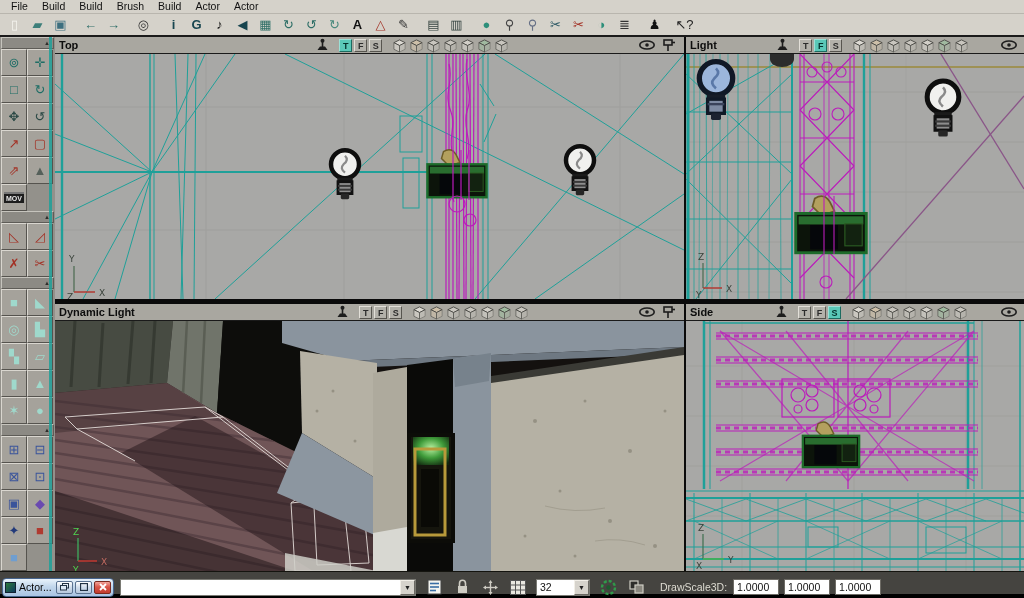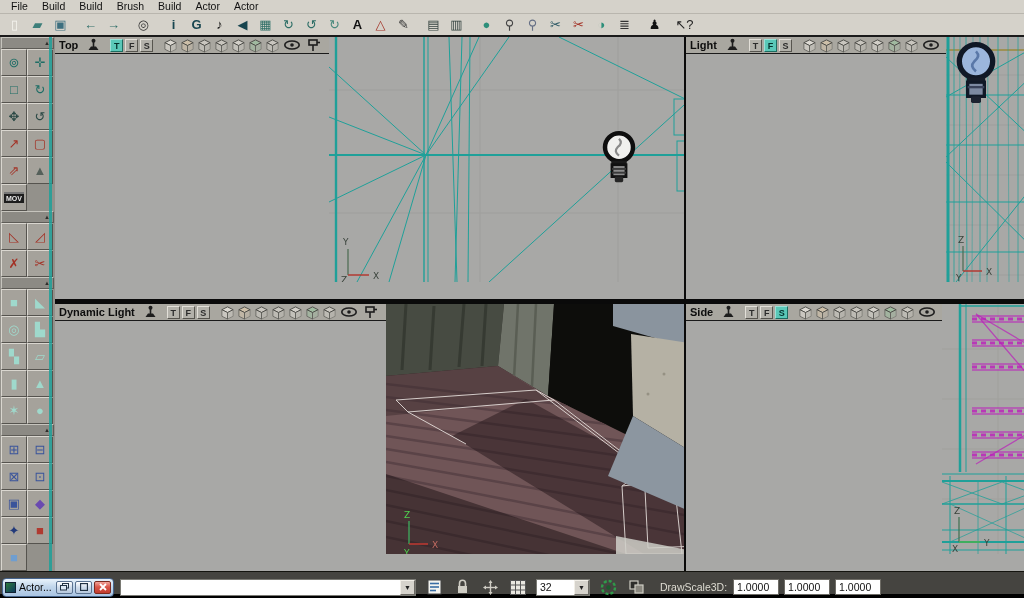--- a/index.html
+++ b/index.html
@@ -30,21 +30,21 @@
   .sb-grid { display:grid; grid-template-columns:26px 26px; justify-content:start; padding-left:1px; }
   .sb-btn { width:26px; height:27px; background:#a5a29b; border:1px solid; border-color:#d9d6cf #55534e #55534e #d9d6cf;
     display:flex; align-items:center; justify-content:center; font-size:13px; cursor:default; }
   .sb-btn.empty { background:var(--sidebar_bg); border-color:transparent; }
   .sb-btn .mov { font-size:7px; font-weight:bold; letter-spacing:0; background:#1d1d1d; color:#e8e8e8;
     padding:1px 2px; border-top:2px solid #777; }
 
   
   #viewports { flex:1; display:grid; grid-template-columns:629px 338px; grid-template-rows:262px 267px;
     gap:5px 2px; background:#0a0a0a; }
-  .vp { display:flex; flex-direction:row; background:var(--viewport_bg); overflow:hidden; }
+  .vp { display:flex; flex-direction:column; background:var(--viewport_bg); overflow:hidden; }
   .vp-bar { height:17px; background:var(--titlebar); border-bottom:1px solid #1a1a1a; display:flex;
     align-items:center; padding:0 4px; }
   .vp-title { font-size:11px; font-weight:bold; color:#0d0d0d; white-space:nowrap; }
   .vp-sp { flex:1; } .vp-sp2 { flex:.55; }
   .vp-joy { width:15px; height:14px; margin:0 8px; }
   .tfs-btn { width:13px; height:13px; margin:0 1px; font-size:9px; font-weight:bold; line-height:12px;
     text-align:center; color:#2c2c2c; background:#b3b1aa; border:1px solid; border-color:#e2dfd8 #57554f #57554f #e2dfd8; cursor:default; }
   .tfs-btn.active { background:var(--active_view); color:#04312c; border-color:#9be0d6 #1d6b60 #1d6b60 #9be0d6; }
   .cube-ico { width:15px; height:15px; margin:0 1px; }
   .vp-eye, .vp-pin { width:18px; height:14px; margin:0 2px; }

